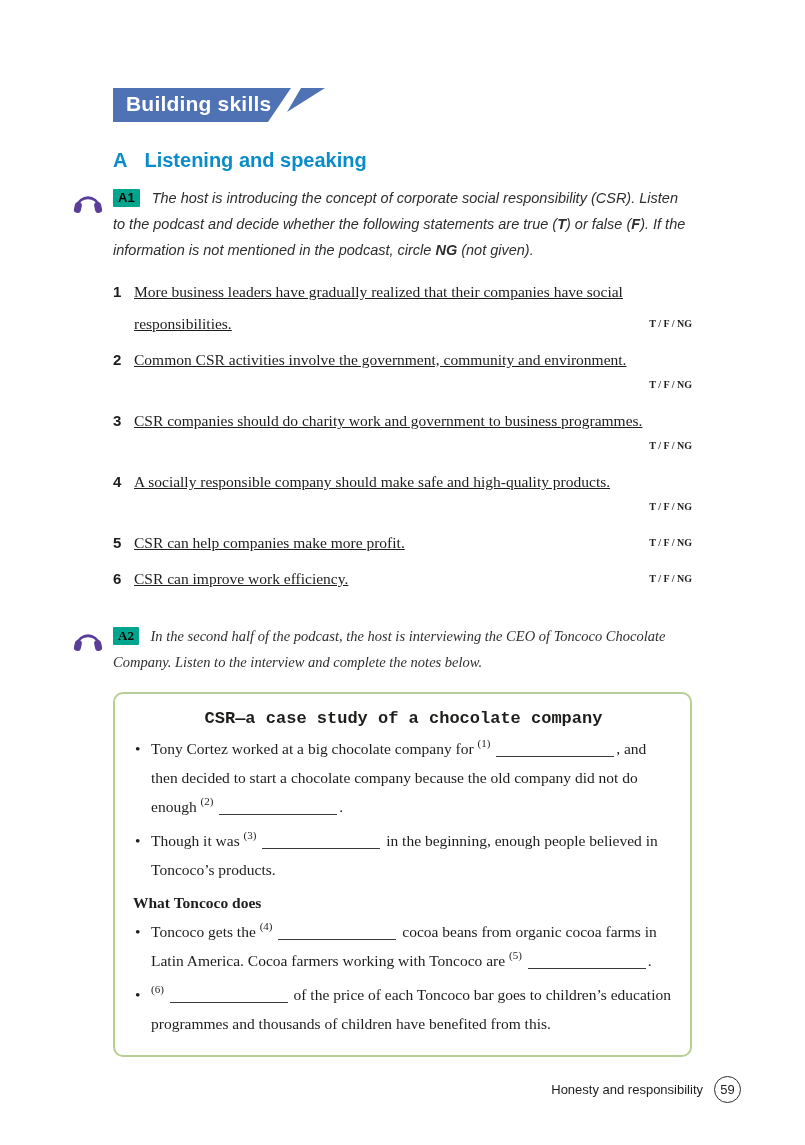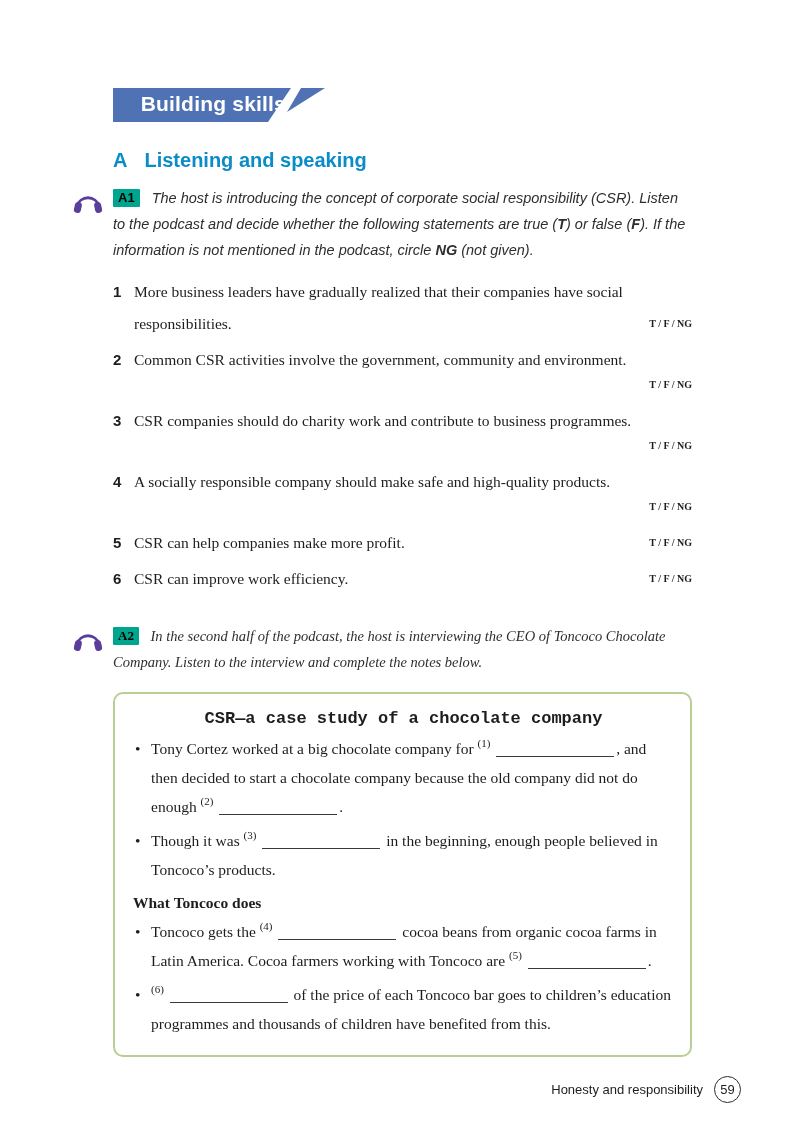--- a/index.html
+++ b/index.html
@@ -3,21 +3,21 @@
 <meta charset="utf-8">
 <style>
   html,body{margin:0;padding:0;}
   body{width:805px;height:1145px;background:#ffffff;position:relative;overflow:hidden;
        font-family:"Liberation Serif",serif;color:#1d1d1b;}
   .content{position:absolute;left:113px;top:0;width:579px;}
 
   
   .banner{position:relative;margin-top:88px;height:34px;width:212px;}
   .banner svg{position:absolute;left:0;top:0;}
-  .banner-label{position:absolute;left:13px;top:4px;width:160px;text-align:right;
+  .banner-label{position:absolute;left:13px;top:4px;width:160px;text-align:left;
     font-family:"Liberation Sans",sans-serif;font-weight:bold;font-size:21px;color:#ffffff;letter-spacing:.2px;}
 
   
   .sec-head{margin-top:27px;display:flex;gap:17px;align-items:baseline;
     font-family:"Liberation Sans",sans-serif;font-weight:bold;font-size:20px;color:#0a8cc9;}
 
   
   .instr{position:relative;margin:13px 0 0 0;font-family:"Liberation Sans",sans-serif;
     font-style:italic;font-size:14.5px;line-height:26px;color:#2e2e2d;}
   .instr .badge{display:inline-block;font-style:normal;background:#00a58d;color:#000000;
@@ -25,21 +25,21 @@
     vertical-align:1px;border-radius:1px;}
   .instr b{font-weight:bold;}
   .phones{position:absolute;left:-40px;top:1px;}
 
   
   .statements{margin-top:13px;}
   .st-row{position:relative;padding-left:21px;margin-bottom:4px;font-size:15.5px;line-height:32px;}
   .st-row.below{padding-bottom:25px;}
   .st-num{position:absolute;left:0;top:0;font-family:"Liberation Sans",sans-serif;
     font-weight:bold;font-size:15px;line-height:32px;color:#1d1d1b;}
-  .st-text{display:inline-block;width:558px;vertical-align:top;}
+  .st-text{display:inline-block;width:558px;vertical-align:top;text-decoration:underline;}
   .st-opts{position:absolute;right:0;bottom:0;font-weight:bold;font-size:10px;line-height:32px;}
 
   
   .notes-box{margin-top:17px;border:2px solid #b9ce94;border-radius:10px;
     padding:13px 16px 12px 18px;}
   .notes-title{text-align:center;font-family:Liberation Mono, monospace;font-weight:bold;
     font-size:17px;color:#1d1d1b;margin:2px 0 6px 0;}
   .note-head{font-weight:bold;font-size:15.5px;margin:10px 0 5px 0;}
   .note-li{position:relative;padding-left:18px;font-size:15.5px;line-height:29px;margin-bottom:5px;}
   .note-li .dot{position:absolute;left:2px;top:0;}
@@ -79,21 +79,21 @@
         <rect x="21.5" y="16" width="7" height="11" rx="3.2" fill="#5a3e99" transform="rotate(-12 25 21)"></rect>
       </svg>
     </span>
     <span class="badge">A1</span>
     <span>The host is introducing the concept of corporate social responsibility (CSR). Listen to the podcast and decide whether the following statements are true (<b>T</b>) or false (<b>F</b>). If the information is not mentioned in the podcast, circle <b>NG</b> (not given).</span>
   </p>
 
   <div class="statements" id="statements">
       <div class="st-row"><span class="st-num">1</span><span class="st-text">More business leaders have gradually realized that their companies have social responsibilities.</span><span class="st-opts">T / F / NG</span></div>
       <div class="st-row below"><span class="st-num">2</span><span class="st-text">Common CSR activities involve the government, community and environment.</span><span class="st-opts">T / F / NG</span></div>
-      <div class="st-row below"><span class="st-num">3</span><span class="st-text">CSR companies should do charity work and contribute to business programmes.</span><span class="st-opts">T / F / NG</span></div>
+      <div class="st-row below"><span class="st-num">3</span><span class="st-text">CSR companies should do charity work and government to business programmes.</span><span class="st-opts">T / F / NG</span></div>
       <div class="st-row below"><span class="st-num">4</span><span class="st-text">A socially responsible company should make safe and high-quality products.</span><span class="st-opts">T / F / NG</span></div>
       <div class="st-row"><span class="st-num">5</span><span class="st-text">CSR can help companies make more profit.</span><span class="st-opts">T / F / NG</span></div>
       <div class="st-row"><span class="st-num">6</span><span class="st-text">CSR can improve work efficiency.</span><span class="st-opts">T / F / NG</span></div>
     </div>
 
   <p class="instr" style="margin-top:28px;font-family:Liberation Serif, serif;">
     <span class="phones">
       <svg width="30" height="30" viewBox="0 0 30 30">
         <path d="M4,20 a11.5,11.5 0 0 1 22,0" fill="none" stroke="#5a3e99" stroke-width="3" stroke-linecap="round"></path>
         <rect x="1.5" y="16" width="7" height="11" rx="3.2" fill="#5a3e99" transform="rotate(12 5 21)"></rect>

